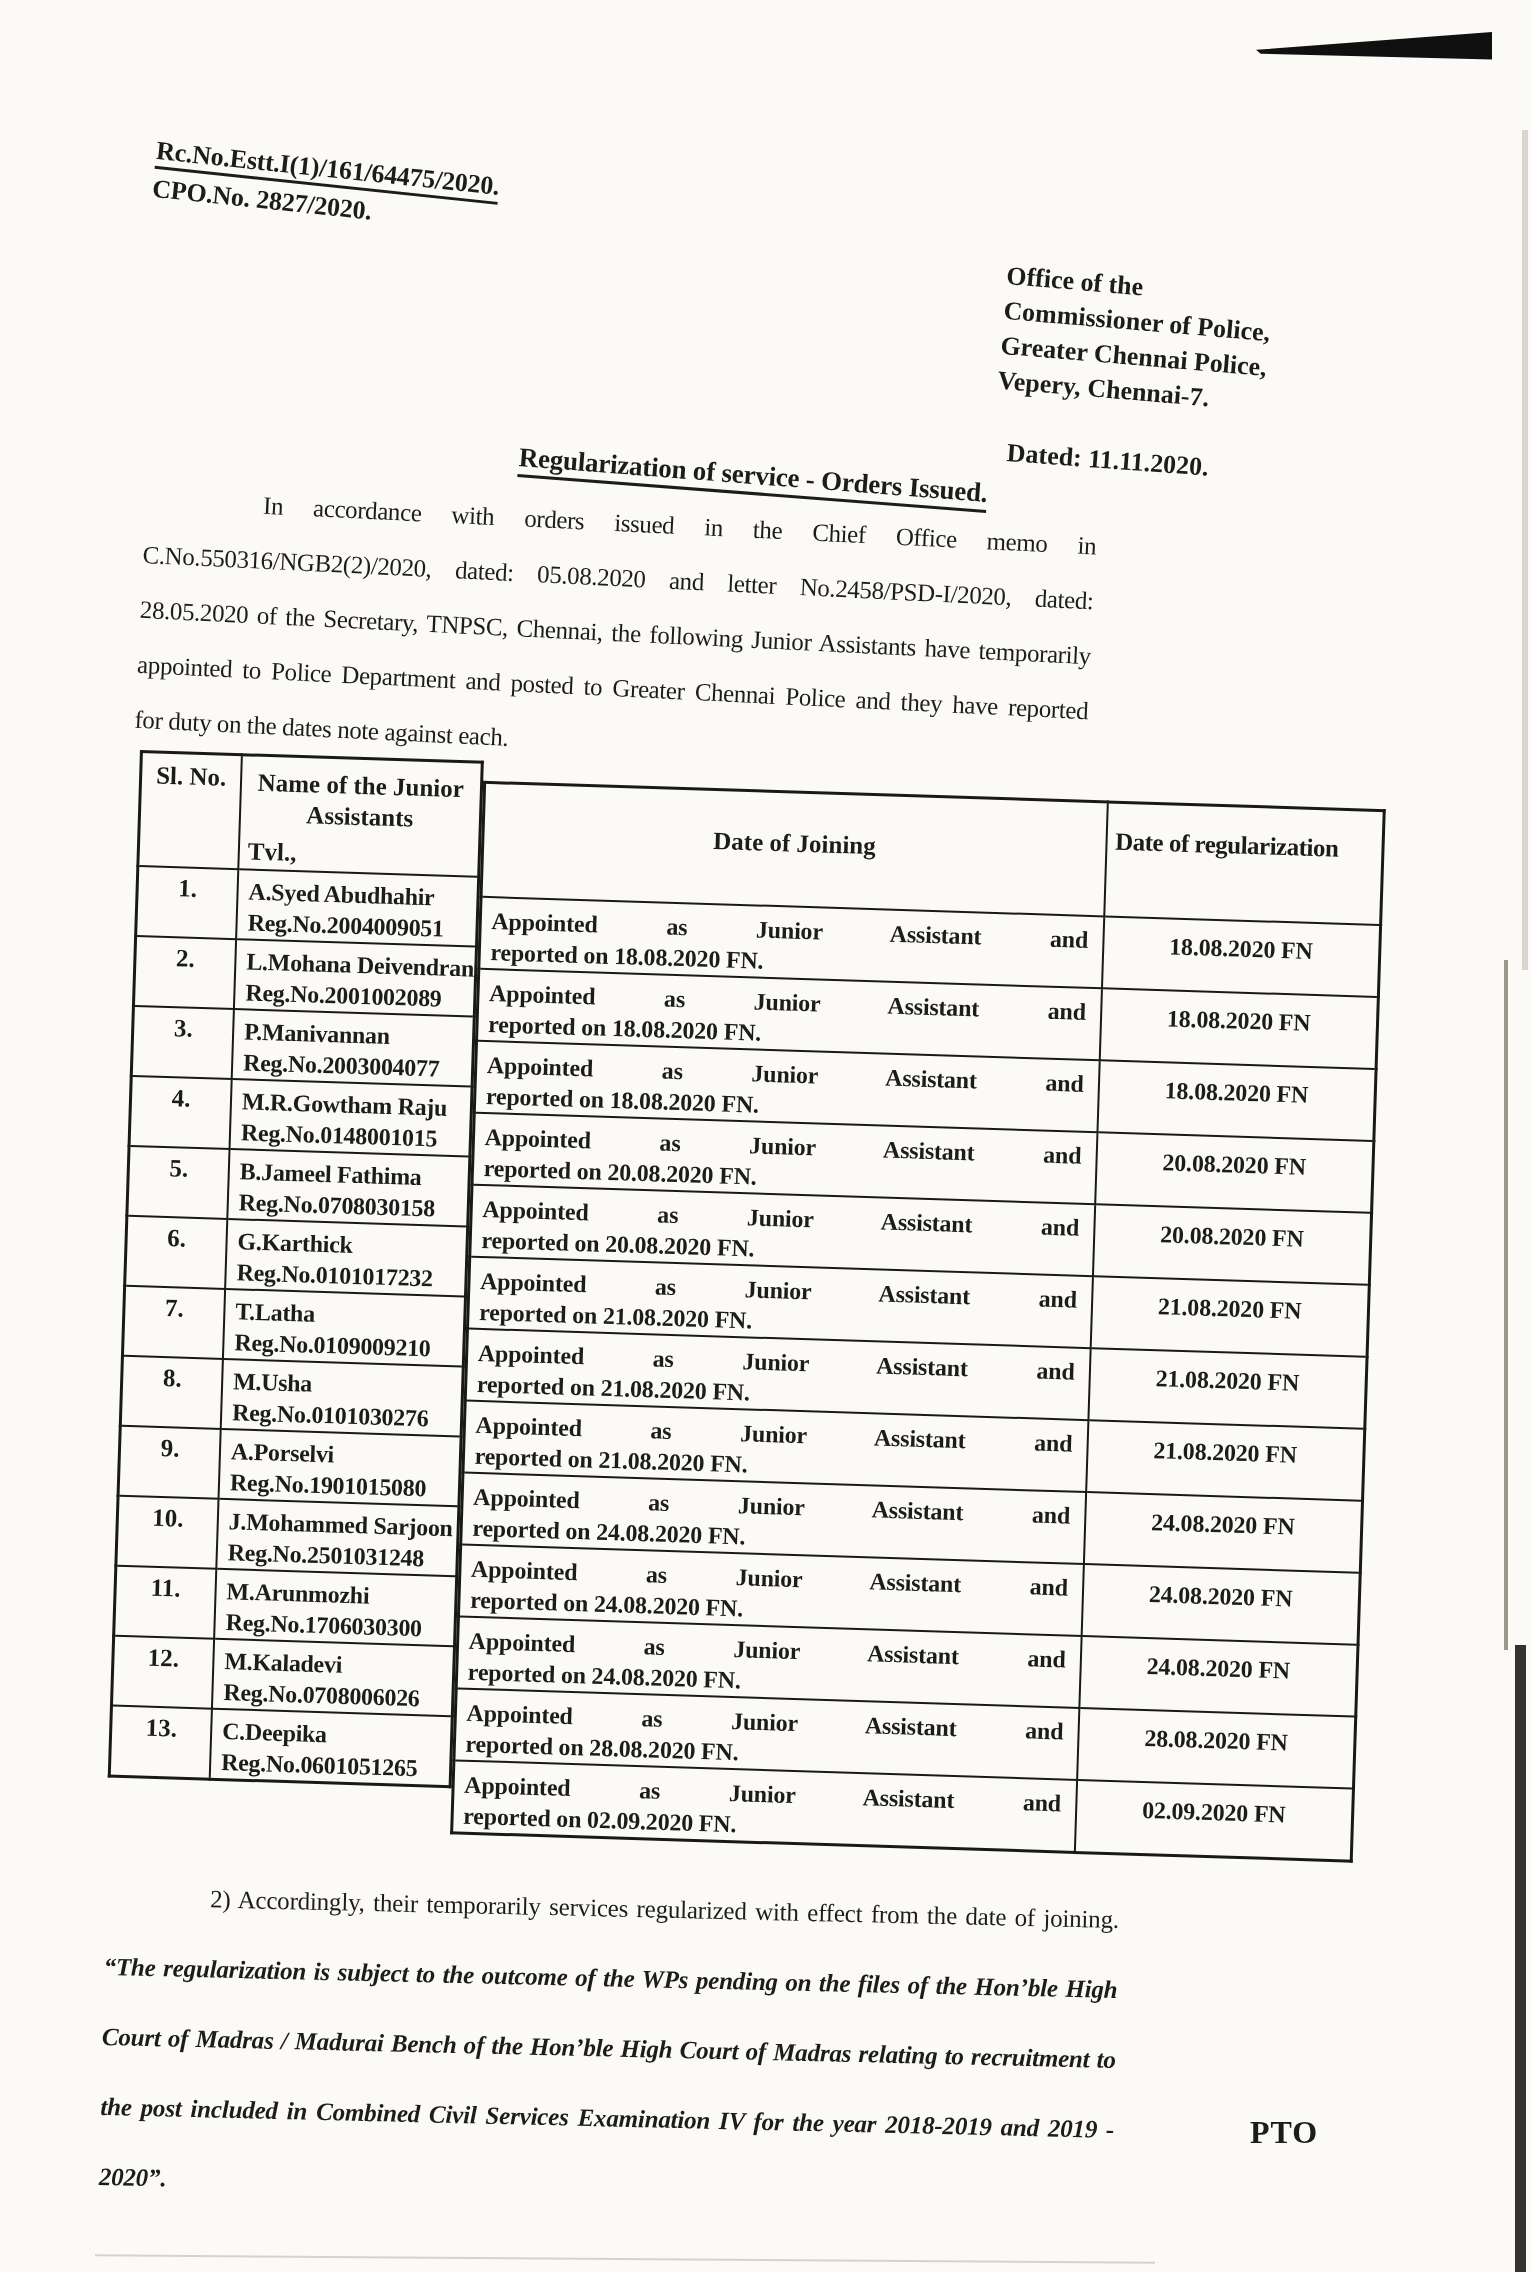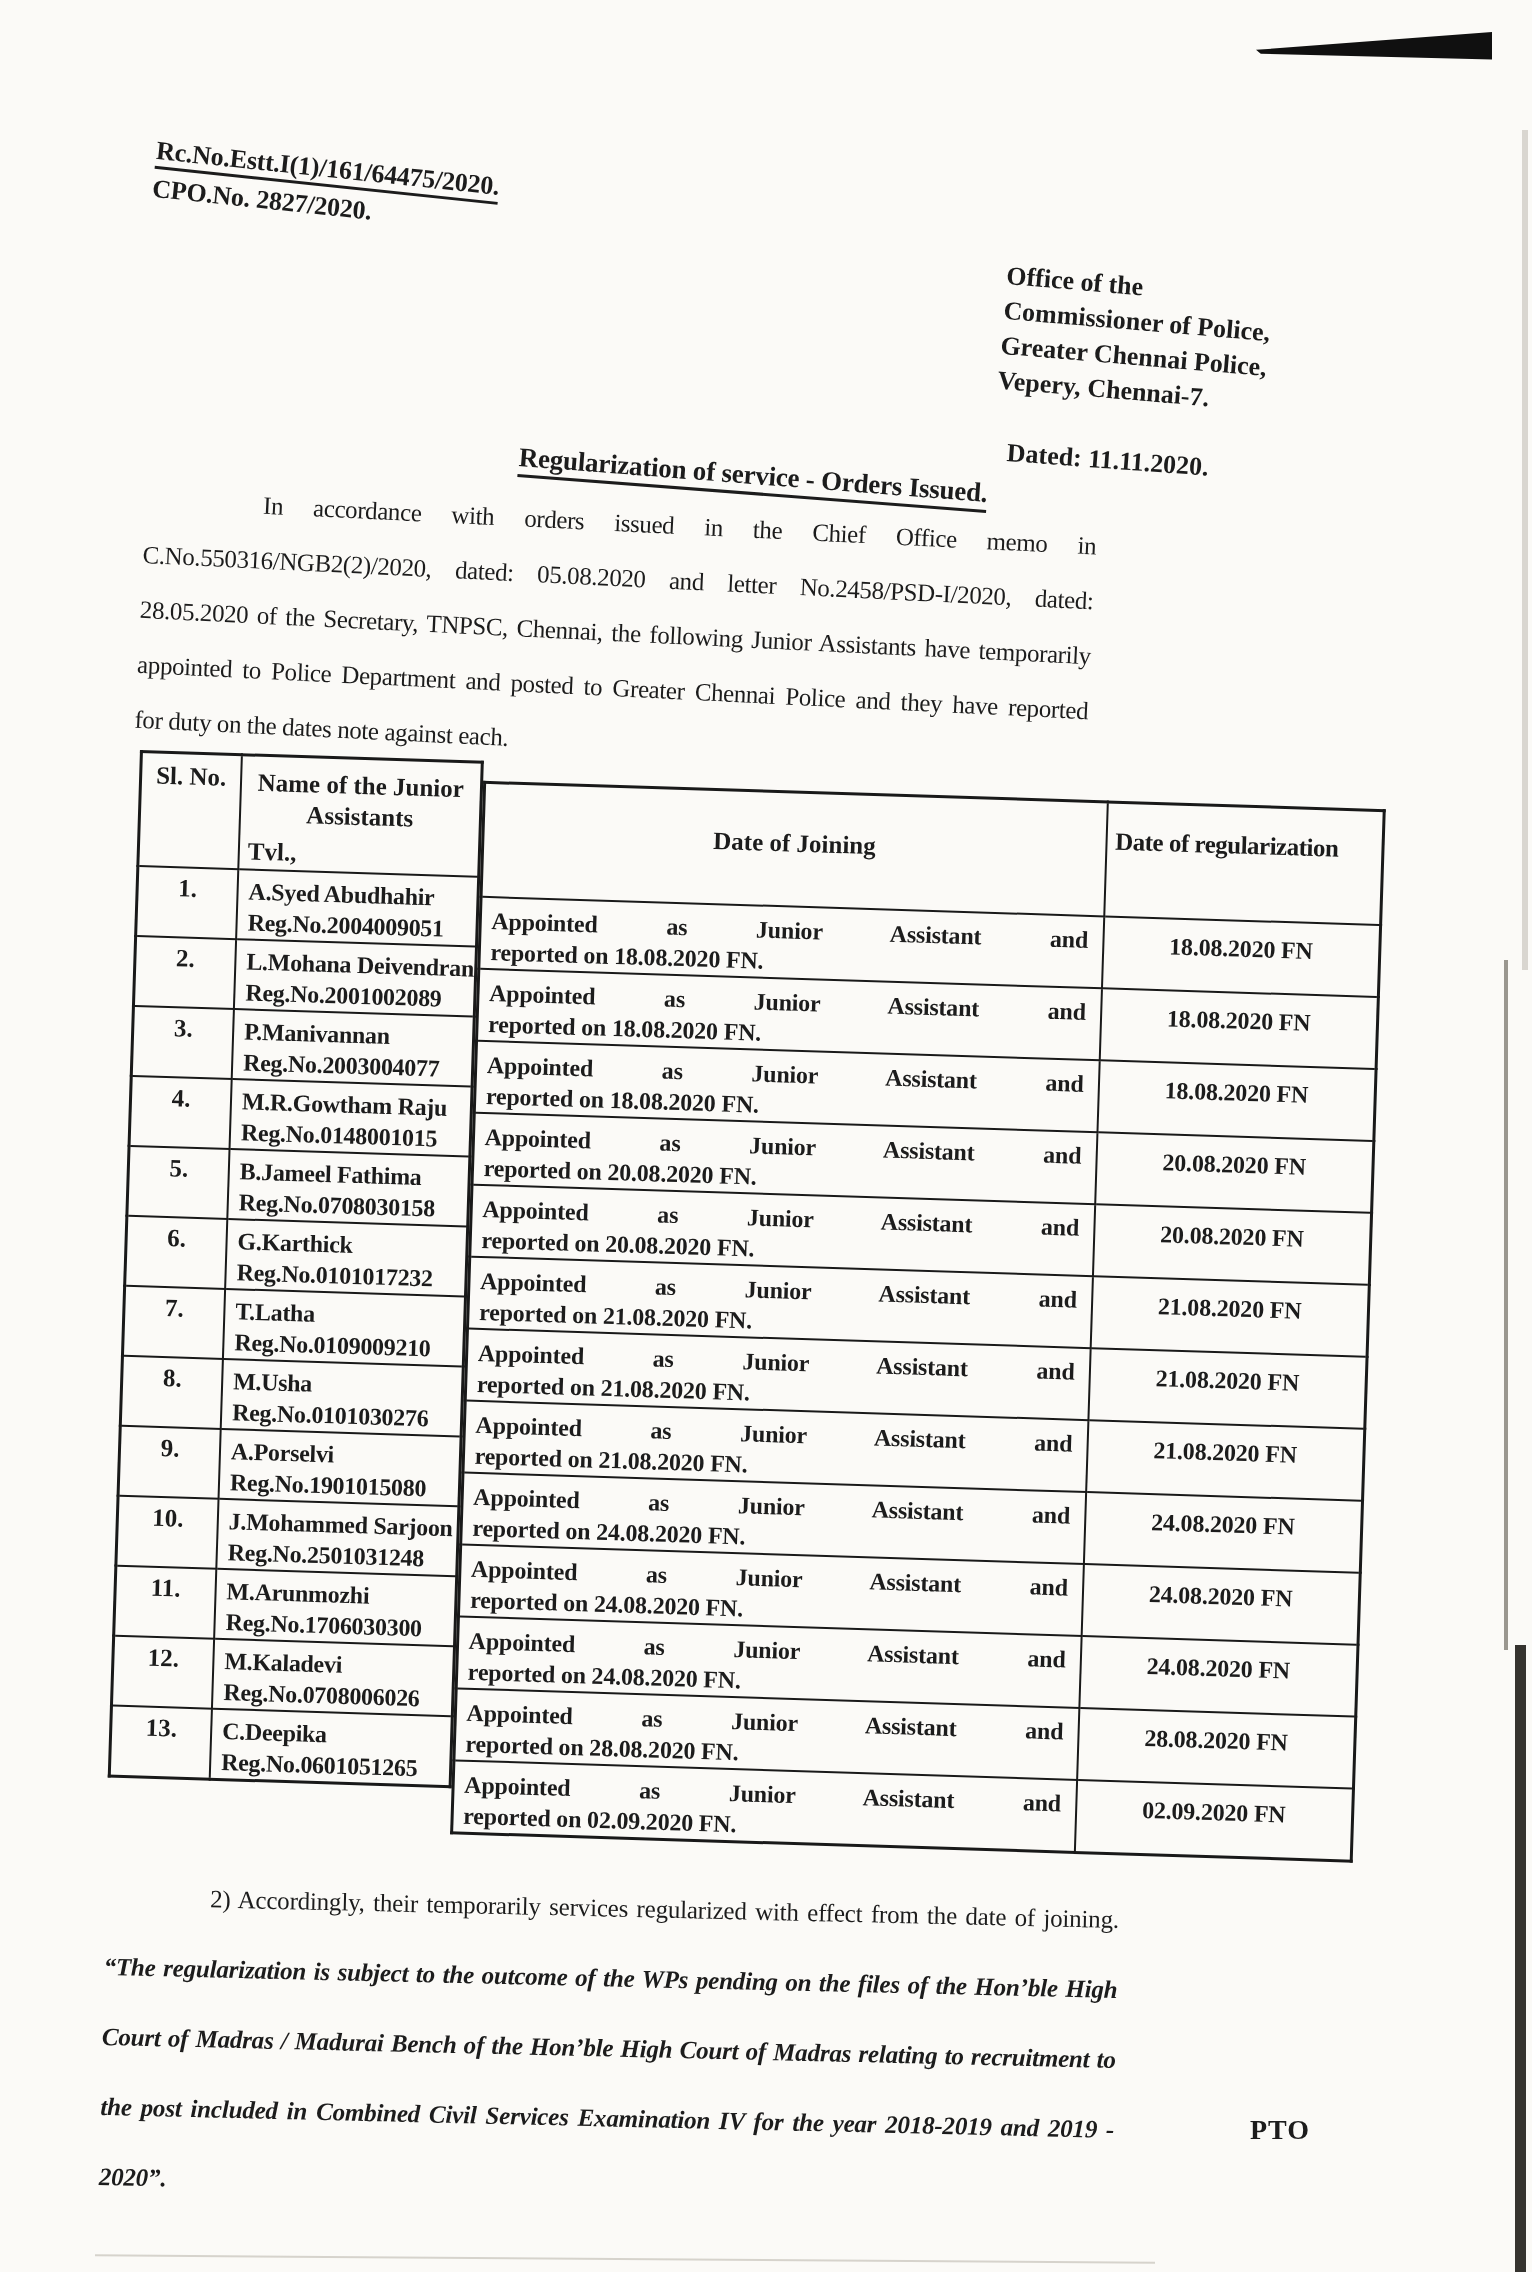--- a/index.html
+++ b/index.html
@@ -55,21 +55,21 @@
   .c-join .jl{font-size:24px;line-height:31px;letter-spacing:-.2px;font-weight:600;}
   .c-join .j1{text-align:justify;text-align-last:justify;white-space:nowrap;}
   .c-reg{text-align:center;font-size:24px;font-weight:600;padding-top:14px;letter-spacing:-.2px;}
   .rt tbody tr:nth-child(n+9) td{border-top-style:dashed;}
   .lt tbody tr:nth-child(n+10) td{border-top-style:dashed;}
   
   .closing{position:absolute;left:106px;top:1862px;width:1014px;transform:rotate(1.3deg);transform-origin:left top;
     font-size:25px;line-height:70px;text-align:justify;text-indent:105px;letter-spacing:-.2px;}
   .closing .lead{font-weight:500;}
   .closing .quote{font-weight:bold;font-style:italic;}
-  .pto{position:absolute;left:1250px;top:2114px;font-size:28px;font-weight:bold;letter-spacing:1px;}
+  .pto{position:absolute;left:1250px;top:2114px;font-size:32px;font-weight:bold;letter-spacing:1px;}
 </style>
 </head>
 <body>
 
 <div class="page">
 
   <div class="wedge"></div>
   <div class="edge-light"></div>
   <div class="edge-mid"></div>
   <div class="edge-dark"></div>

